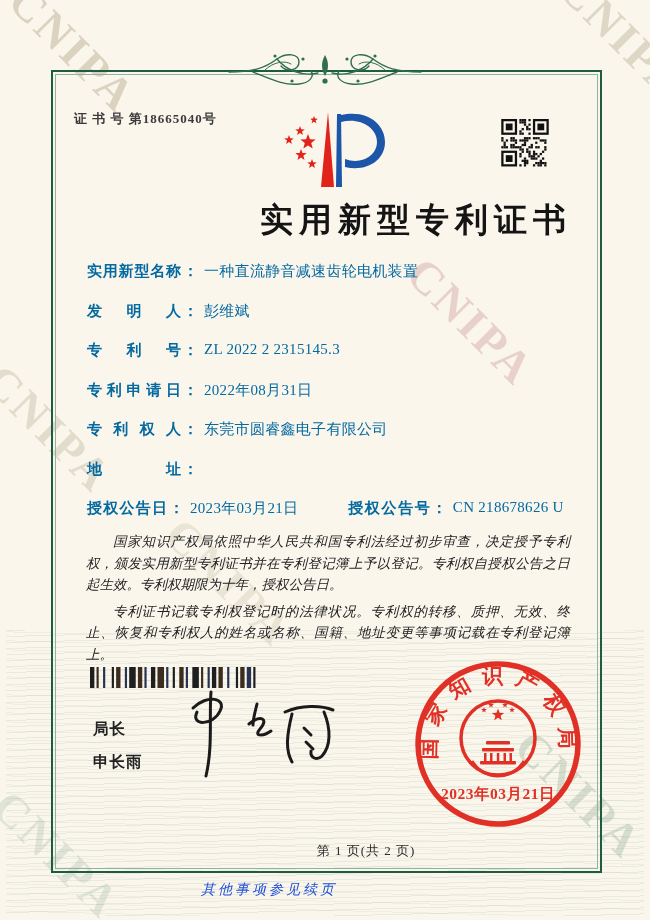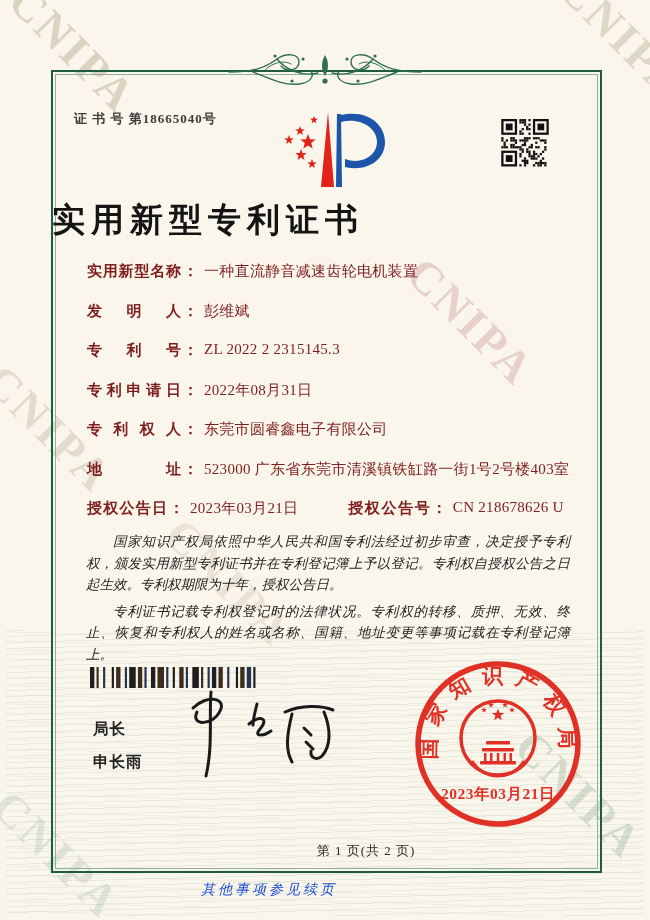--- a/index.html
+++ b/index.html
@@ -40,26 +40,26 @@
   }
   .ornament { position: absolute; left: 225px; top: 46px; }
   .cert-no {
     position: absolute; left: 74px; top: 110px;
     font-size: 13px; font-weight: 600; letter-spacing: 1px; color: #3b3b3b;
   }
   .logo { position: absolute; left: 281px; top: 109px; }
   .qr { position: absolute; left: 501px; top: 119px; }
   .title {
     position: absolute; left: 52px; width: 520px; top: 198px;
-    text-align: left; font-size: 33px; font-weight: bold;
+    text-align: right; font-size: 33px; font-weight: bold;
     letter-spacing: 6px; color: #141414;
   }
   .fields {
     position: absolute; left: 87px; top: 262px; width: 502px;
-    font-size: 15px; color: #7f1d1d;
+    font-size: 15px; color: #0369a1;
   }
   .frow { height: 39.5px; display: flex; align-items: flex-start; }
   .flabel {
     display: inline-block; width: 94px; font-weight: 600;
     text-align: justify; text-align-last: justify;
   }
   .fcolon { font-weight: 600; padding: 0 6px 0 2px; }
   .fval { font-weight: 400; letter-spacing: .3px; }
   .frow-grant .fval { width: 160px; }
   .flabel2 {
@@ -275,21 +275,20 @@
         <span class="fval">2022年08月31日</span>
     </div>
     <div class="frow">
       <span class="flabel">专利权人</span>
         <span class="fcolon">：</span>
         <span class="fval">东莞市圆睿鑫电子有限公司</span>
     </div>
     <div class="frow">
       <span class="flabel">地址</span>
         <span class="fcolon">：</span>
-        <span class="fval">523000 广东省东莞市清溪镇铁缸路一街1号2号楼403室</span>
     </div>
     <div class="frow frow-grant">
       <span class="flabel">授权公告日</span>
         <span class="fcolon">：</span>
         <span class="fval">2023年03月21日</span>
       <span class="flabel2">授权公告号</span>
         <span class="fcolon">：</span>
         <span class="fval">CN 218678626 U</span>
     </div>
   </div>

